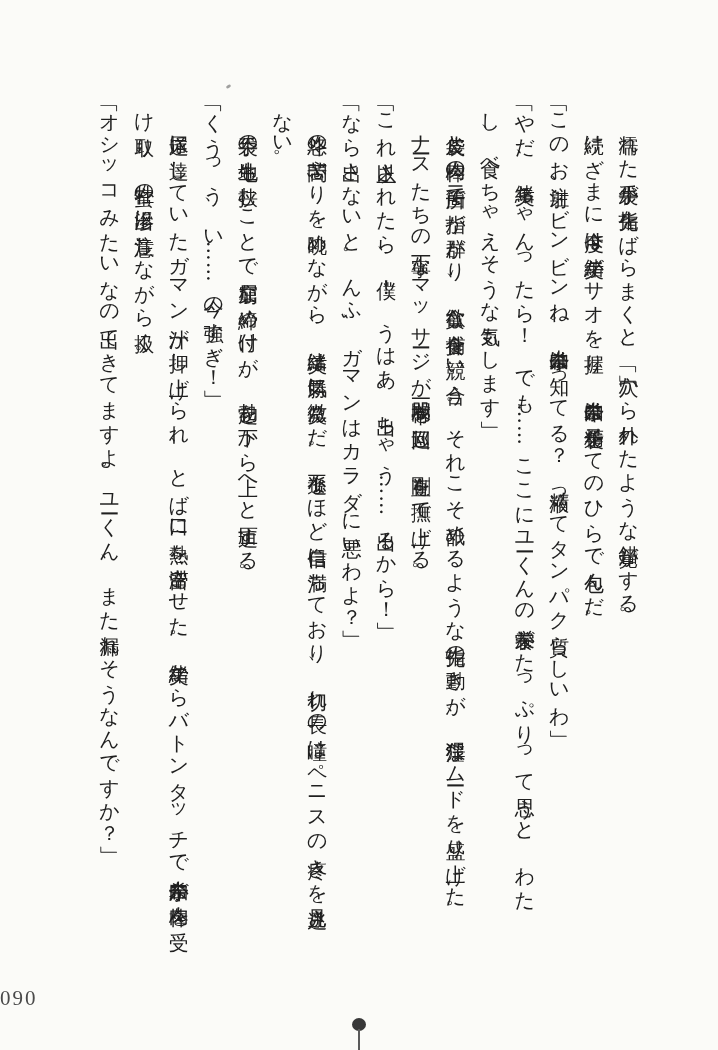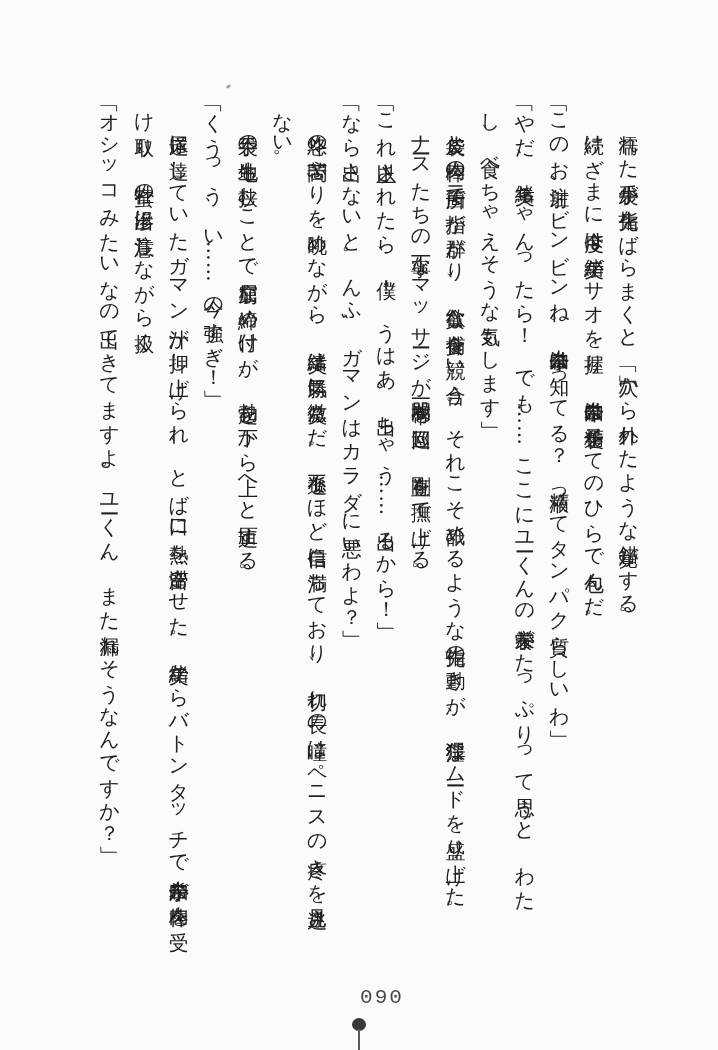--- a/index.html
+++ b/index.html
@@ -35,26 +35,25 @@
   }
   .text-block p.indent {
     text-indent: 21px;
   }
   
   .page-number {
     position: absolute;
     left: 0;
     right: 0;
     top: 986px;
-    text-align: center;
-    font-family: Liberation Mono, monospace;
+    text-align: left;
+    font-family: Liberation Serif, serif;
     font-size: 21px;
     letter-spacing: 2px;
     color: #4a4a4a;
-    padding-left: 46px;
   }
   
   .pin {
     position: absolute;
     left: 0;
     right: 0;
     top: 1016px;
     height: 34px;
     pointer-events: none;
   }

